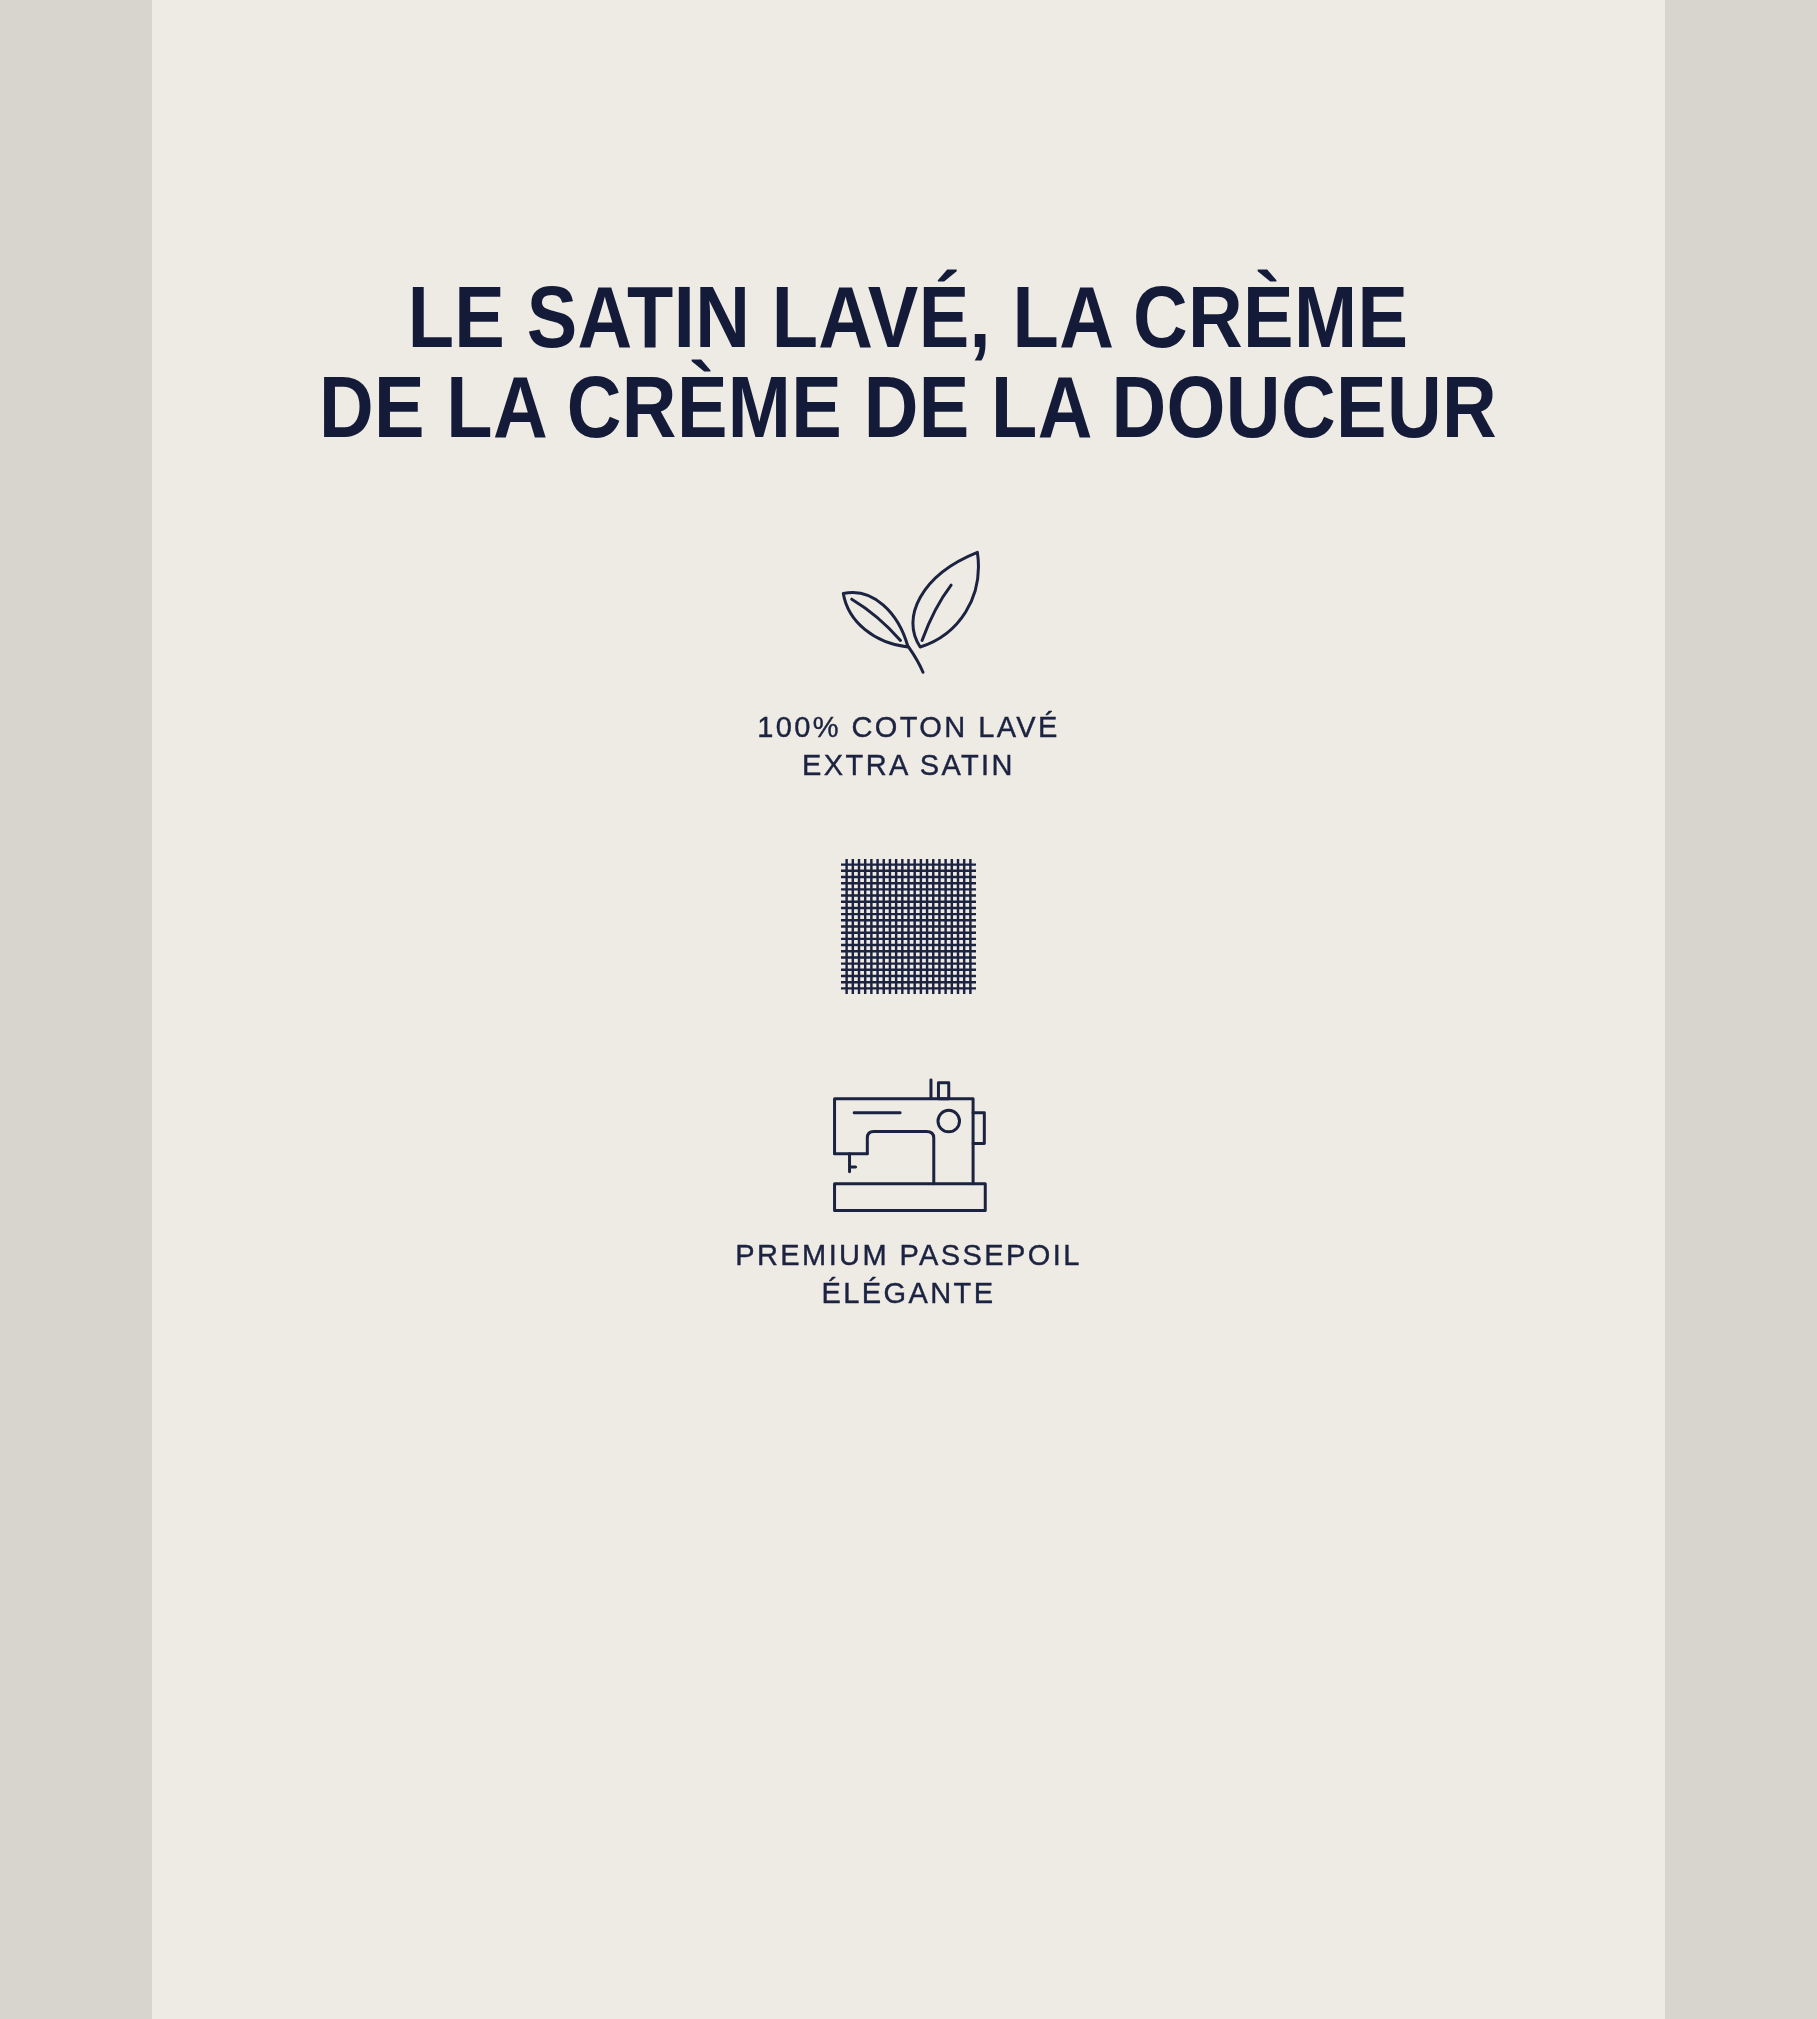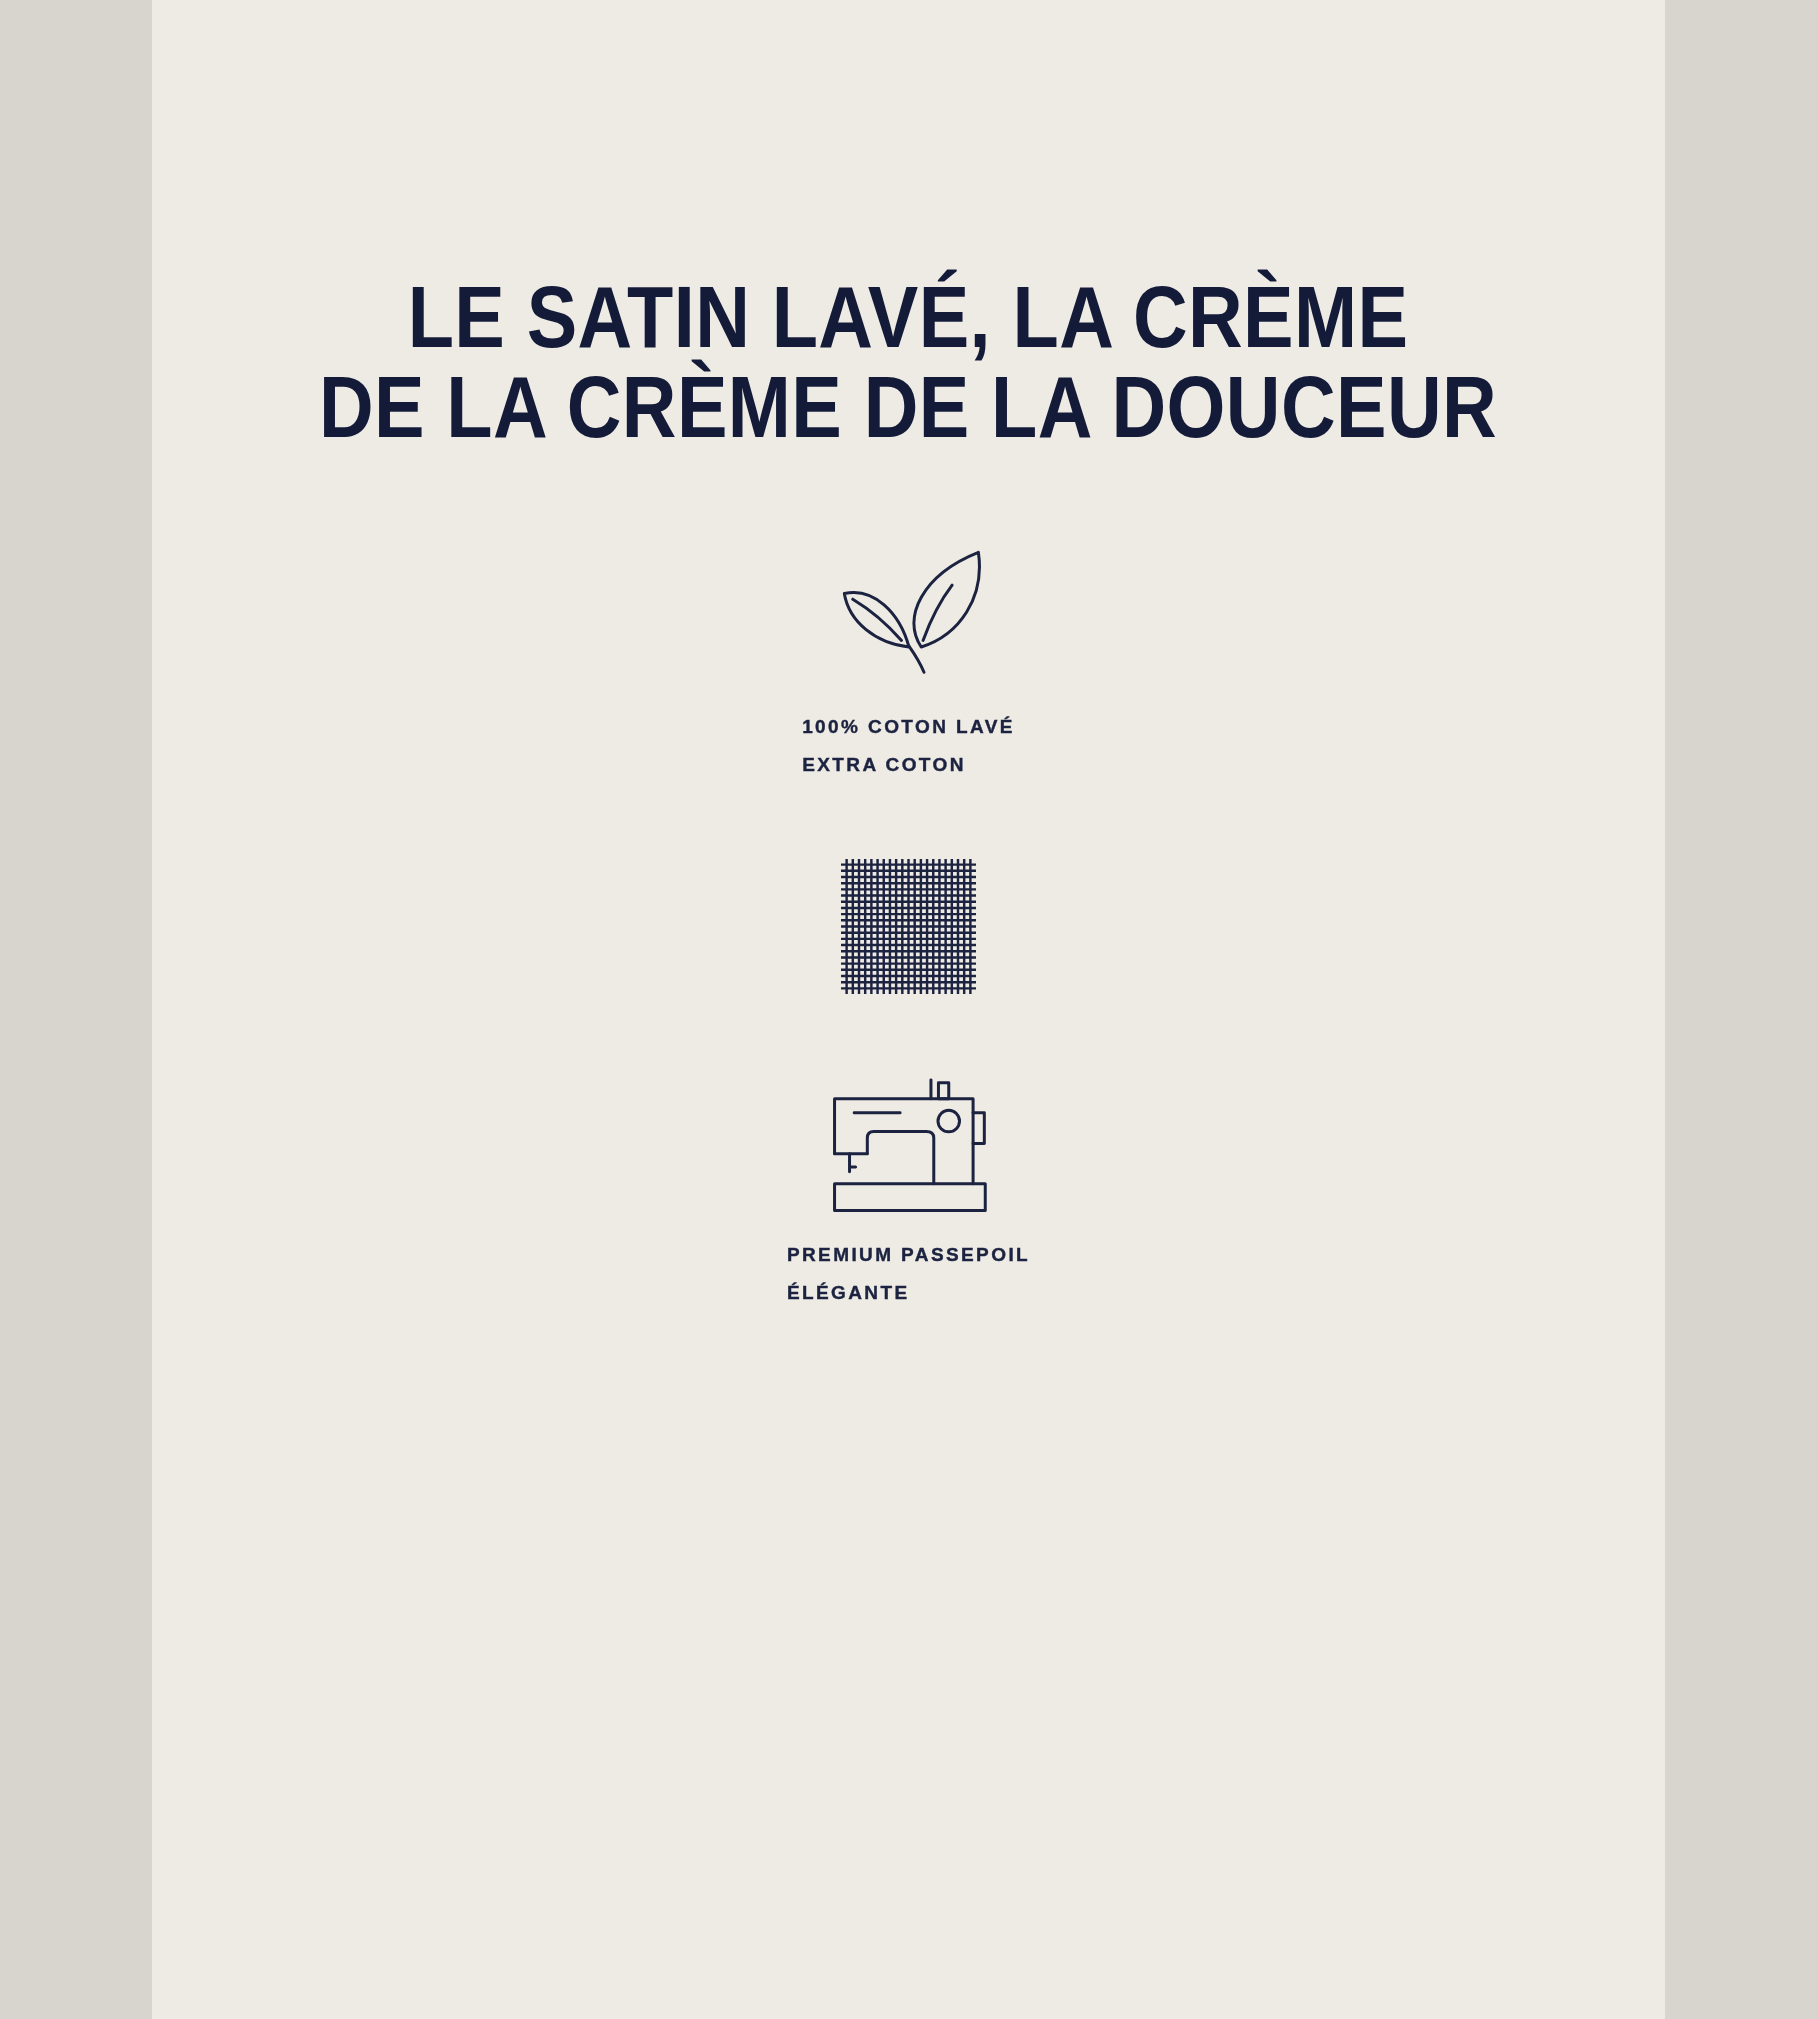--- a/index.html
+++ b/index.html
@@ -37,27 +37,27 @@
   .icon-wrap svg { display: block; }
   .icon-stroke {
     fill: none;
     stroke: var(--ink, #1C2340);
     stroke-linecap: round;
     stroke-linejoin: round;
   }
   .icon-stroke.square-caps { stroke-linecap: butt; }
   .caption {
     margin-top: 28px;
-    font-size: 19px;
+    font-size: 29px;
     line-height: 38px;
     letter-spacing: 2.4px;
-    font-weight: 700;
+    font-weight: 400;
     color: var(--ink, #1C2340);
     -webkit-text-stroke: 0.4px var(--ink, #1C2340);
-    text-align: left;
+    text-align: center;
   }
   .m-icon-1 { margin-top: 87px; }
   .m-icon-2 { margin-top: 75px; }
   .m-icon-3 { margin-top: 73px; }
   .m-icon-4 { margin-top: 82px; }
   .m-cap-4  { margin-top: 22.5px; }
 </style>
 </head>
 <body>
 
@@ -71,21 +71,21 @@
         <g class="icon-stroke" stroke-width="3.2">
           <path d="M 93 115 C 72 84 94 38 154 14 C 161 62 134 102 93 115 Z"></path>
           <path d="M 95 108 C 103 86 113 66 126 49"></path>
           <path d="M 11 58 C 42 51 70 78 80 115 C 44 111 16 88 11 58 Z"></path>
           <path d="M 20 64 C 40 76 58 92 72 108"></path>
           <path d="M 80 114 C 87 124 92 132 96 142"></path>
           <path d="M 93 115 C 88 122 84 128 80 114" stroke-width="0" stroke="none"></path>
         </g>
       </svg>
     </div>
-    <div class="caption"><span>100% COTON LAVÉ</span><br><span>EXTRA COTON</span></div>
+    <div class="caption"><span>100% COTON LAVÉ</span><br><span>EXTRA SATIN</span></div>
   </section>
 
   <section class="feature">
     <div class="icon-wrap m-icon-2">
       <svg width="135" height="135" viewBox="0 0 144 144">
         <g class="icon-stroke square-caps" stroke-width="2.6">
           <path d="M6 0V144M12.6 0V144M19.2 0V144M25.8 0V144M32.4 0V144M39 0V144M45.6 0V144M52.2 0V144M58.8 0V144M65.4 0V144M72 0V144M78.6 0V144M85.2 0V144M91.8 0V144M98.4 0V144M105 0V144M111.6 0V144M118.2 0V144M124.8 0V144M131.4 0V144M138 0V144"></path>
           <path d="M0 6H144M0 12.6H144M0 19.2H144M0 25.8H144M0 32.4H144M0 39H144M0 45.6H144M0 52.2H144M0 58.8H144M0 65.4H144M0 72H144M0 78.6H144M0 85.2H144M0 91.8H144M0 98.4H144M0 105H144M0 111.6H144M0 118.2H144M0 124.8H144M0 131.4H144M0 138H144"></path>
         </g>
       </svg>

